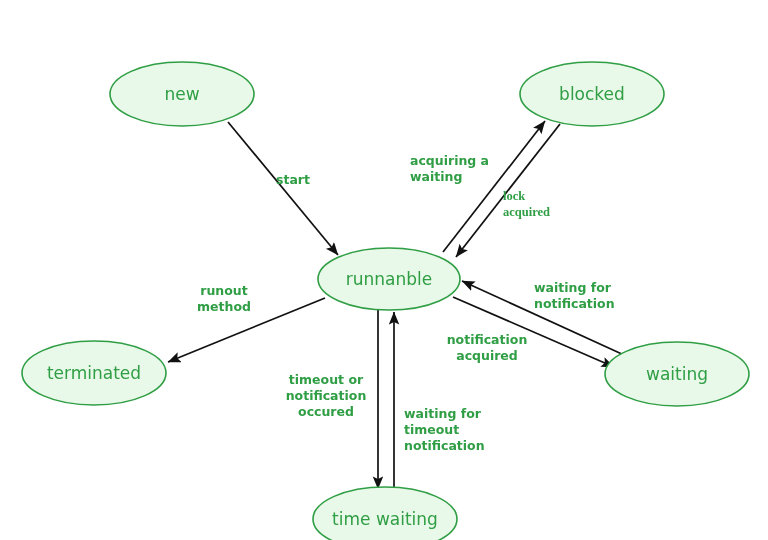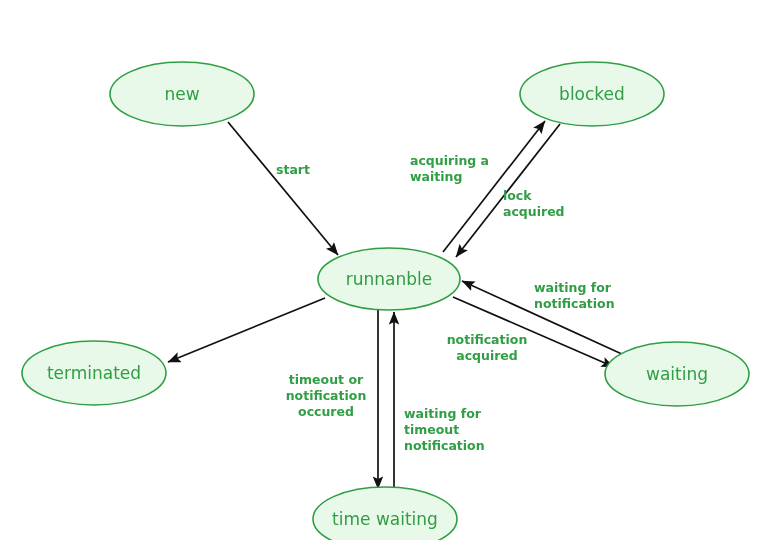--- a/index.html
+++ b/index.html
@@ -115,28 +115,30 @@
         <text class="node-label" x="677" y="339">waiting</text>
       </g>
 
       <g>
         <ellipse class="node-ellipse" cx="385" cy="483" rx="72" ry="32"></ellipse>
         <text class="node-label" x="385" y="484">time waiting</text>
       </g>
     </g>
   </svg>
 
-  <div class="edge-label align-left" style="left:276px; top:126px;">start</div>
+  <div class="edge-label align-left" style="left:276px; top:136px;">start</div>
 
   <div class="edge-label align-left" style="left:410px; top:117px;">acquiring a
 waiting</div>
 
-  <div class="edge-label align-left" style="left:503px; top:152px;">lock
+  <div class="edge-label align-left" style="left:503px; top:152px;font-family:Liberation Serif, serif;">lock
 acquired</div>
 
+  <div class="edge-label align-center" style="left:184px; top:247px; width:80px;">runout
+method</div>
 
   <div class="edge-label align-left" style="left:534px; top:244px;">waiting for
 notification</div>
 
   <div class="edge-label align-center" style="left:443px; top:296px; width:88px;">notification
 acquired</div>
 
   <div class="edge-label align-center" style="left:285px; top:336px; width:82px;">timeout or
 notification
 occured</div>

